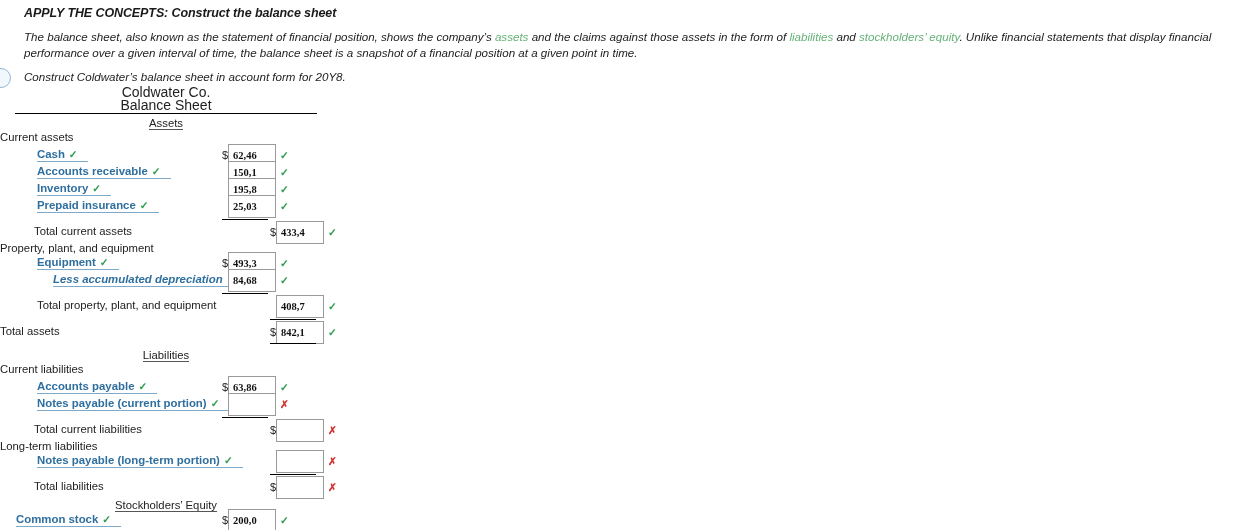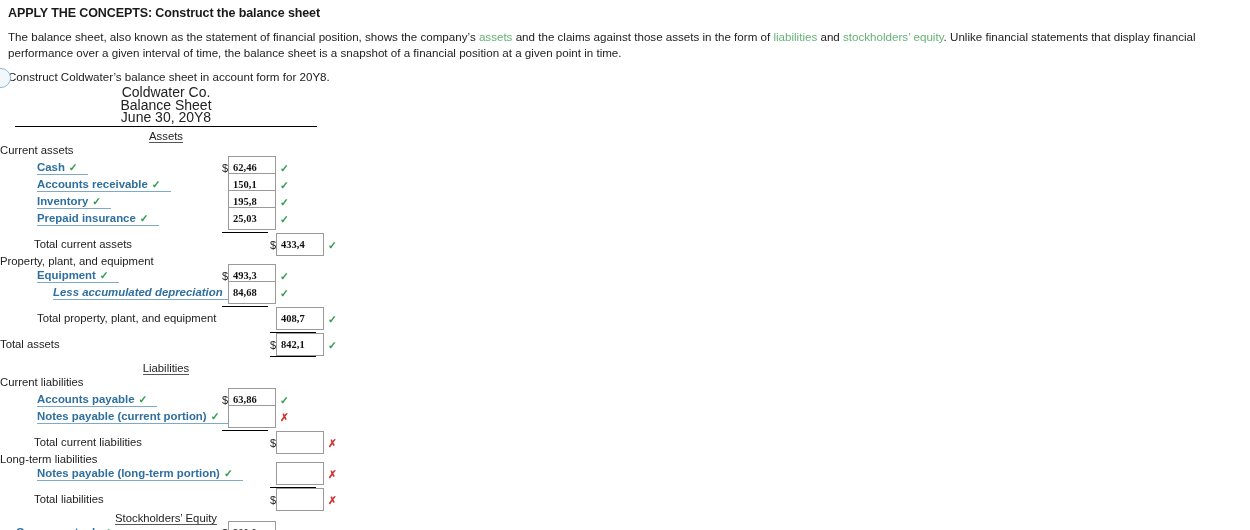--- a/index.html
+++ b/index.html
@@ -12,21 +12,22 @@
     height: 530px;
     font-family: "Liberation Sans", sans-serif;
     font-size: 12px;
     color: #222222;
     overflow: hidden;
     position: relative;
   }
 
   
   .intro {
-    padding: 6px 12px 0 8px;
+    padding: 6px 12px 0 24px;
+    font-style: italic;
   }
   .intro-title {
     font-weight: bold;
     font-size: 12.5px;
     color: #1a1a1a;
     margin: 0 0 9px 0;
     letter-spacing: -0.1px;
   }
   .intro-para {
     margin: 0 0 10px 0;
@@ -195,21 +196,20 @@
   <p class="intro-instr">Construct Coldwater’s balance sheet in account form for 20Y8.</p>
 </div>
 
 <div class="edge-badge"></div>
 
 <div class="sheet">
 
   <div class="sheet-head">
     <div>Coldwater Co.</div>
     <div>Balance Sheet</div>
-    <div>June 30, 20Y8</div>
   </div>
   <div class="rule-top"></div>
 
   <div class="section-head"><span>Assets</span></div>
 
   <div class="row">
     <div class="lbl">Current assets</div>
   </div>
 
   <div class="row">

